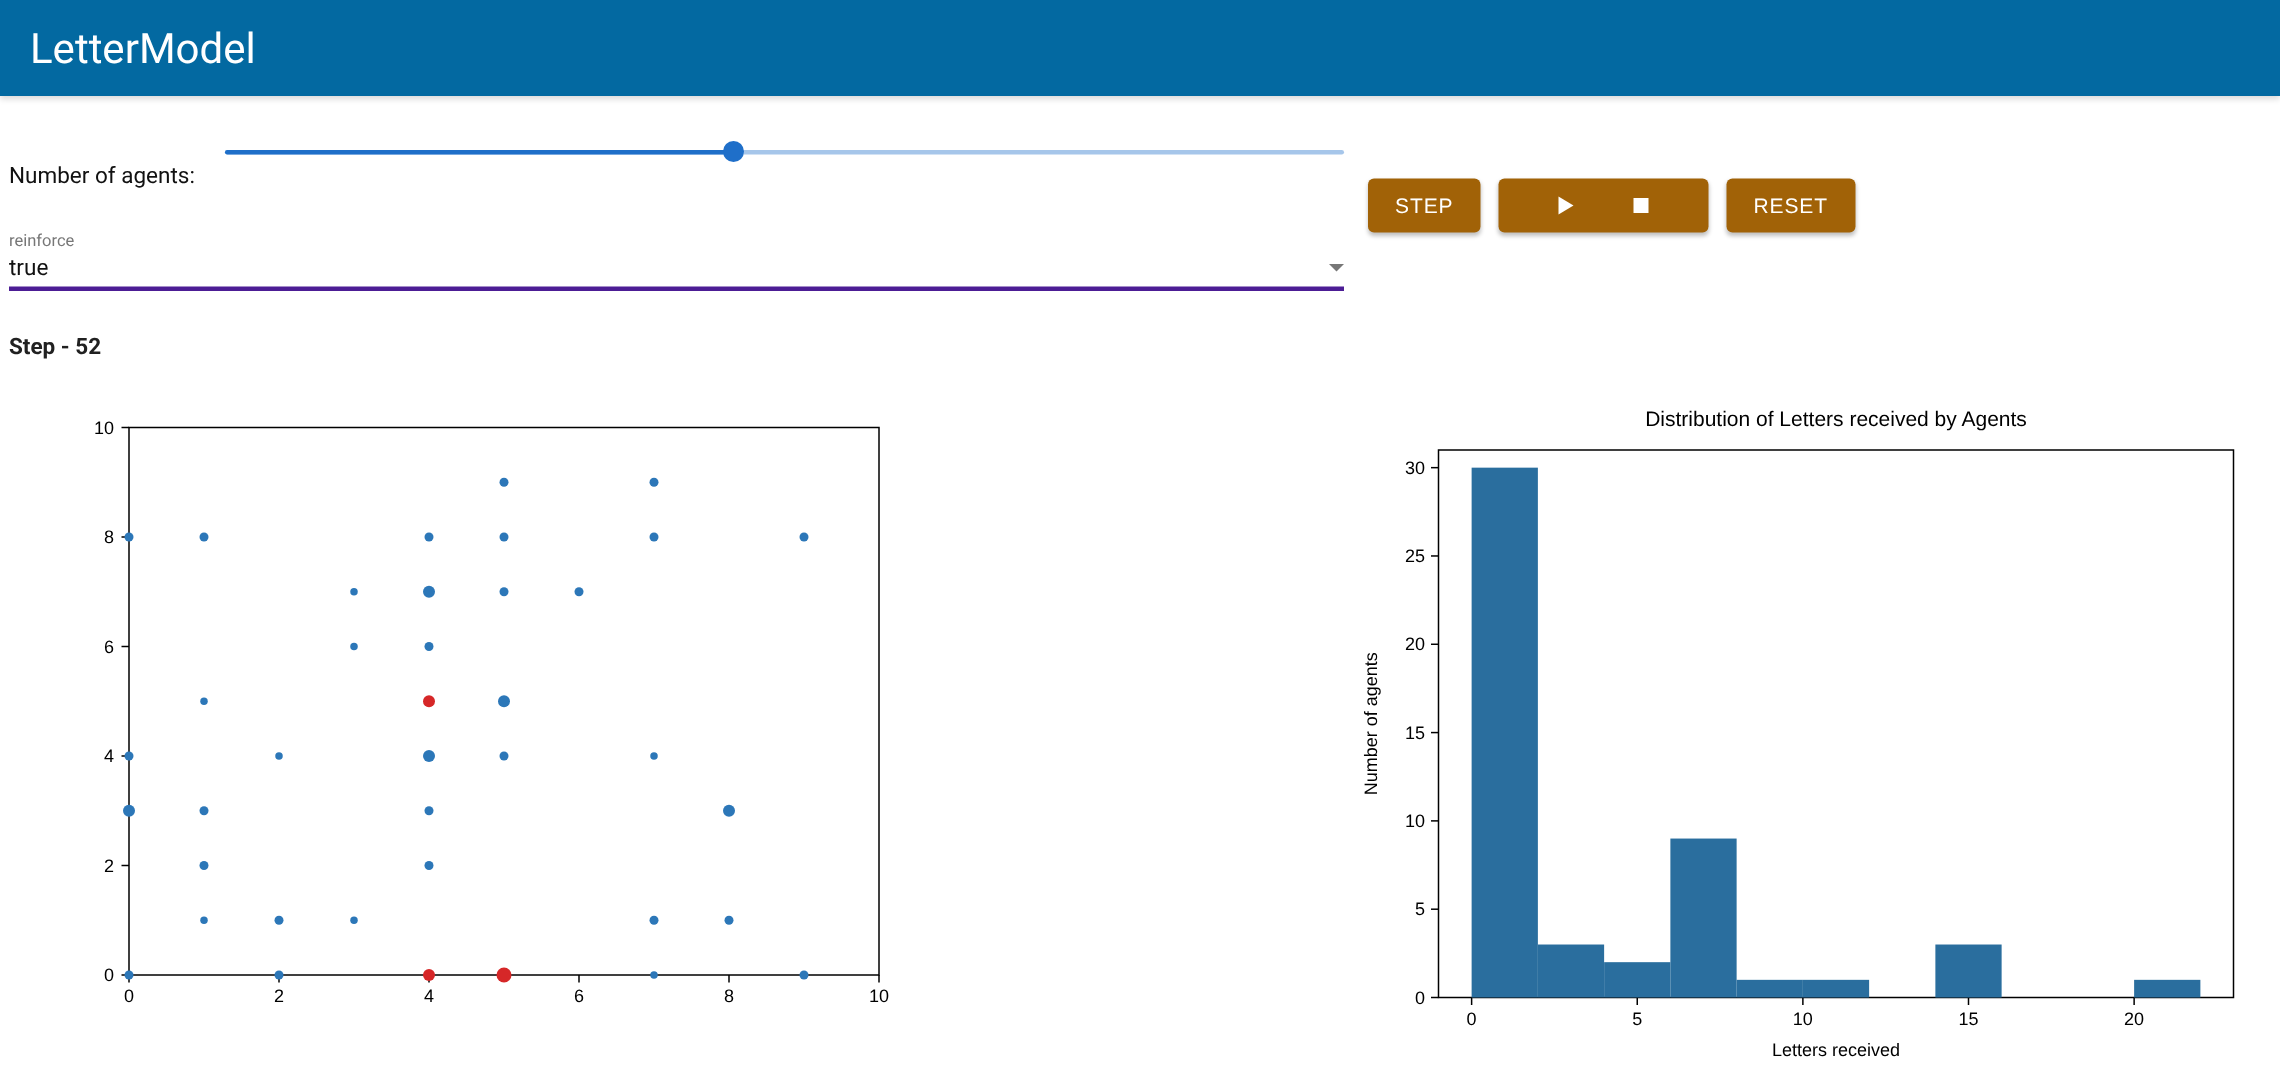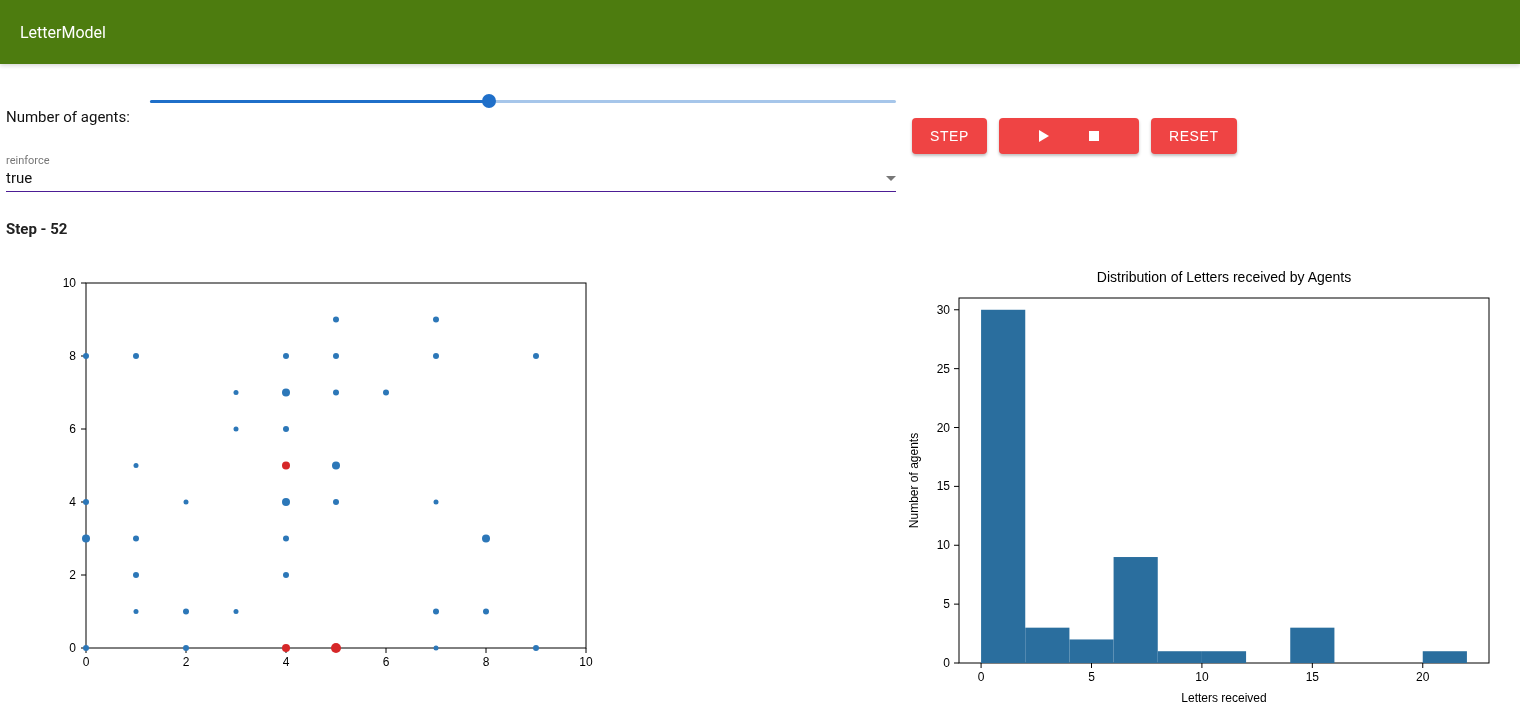--- a/index.html
+++ b/index.html
@@ -4,27 +4,27 @@
 <style>
   * { box-sizing: border-box; }
   body {
     margin: 0;
     font-family: Roboto, "Helvetica Neue", Arial, sans-serif;
     font-size: 14px;
     color: #212121;
     background: #fff;
   }
   .appbar {
-    background: #4d7c0f;
+    background: #0369a1;
     color: #fff;
     height: 64px;
     display: flex;
     align-items: center;
     padding: 0 20px;
-    font-size: 16px;
+    font-size: 28px;
     font-weight: 400;
     box-shadow: 0 2px 4px rgba(0,0,0,0.15);
   }
   .content {
     padding: 0;
   }
   .controls-row {
     display: flex;
     align-items: center;
     padding: 12px 6px 0 6px;
@@ -79,41 +79,41 @@
     width: 100%;
   }
   .select-label {
     font-size: 11px;
     color: #777;
   }
   .select-value-row {
     display: flex;
     align-items: center;
     justify-content: space-between;
-    border-bottom: 1px solid #4c1d95;
+    border-bottom: 3px solid #4c1d95;
     padding: 2px 0 4px 0;
     cursor: pointer;
   }
   .select-value {
     font-size: 15px;
     color: #111;
   }
   .dropdown-caret {
     width: 0; height: 0;
     border-left: 5px solid transparent;
     border-right: 5px solid transparent;
     border-top: 5px solid #777;
   }
   .buttons {
     display: flex;
     gap: 12px;
     padding-top: 4px;
   }
   .btn {
-    background: #ef4444;
+    background: #a16207;
     color: #fff;
     border: none;
     border-radius: 4px;
     padding: 10px 18px;
     font-size: 14px;
     letter-spacing: 0.6px;
     font-weight: 500;
     cursor: pointer;
     box-shadow: 0 2px 3px rgba(0,0,0,0.25);
     display: flex;

